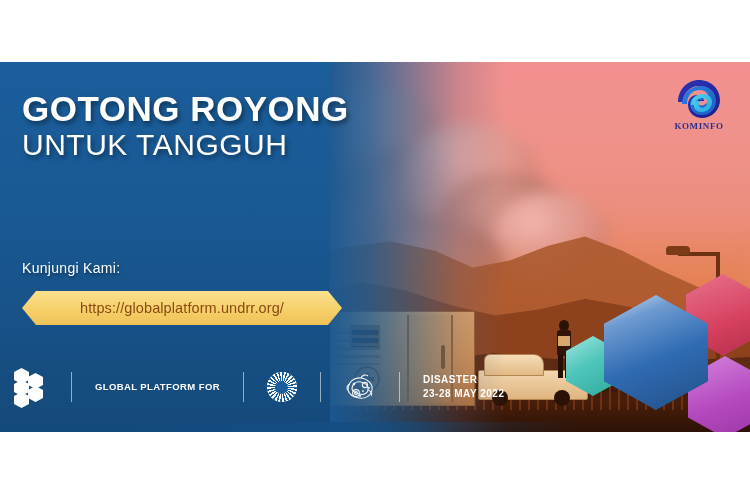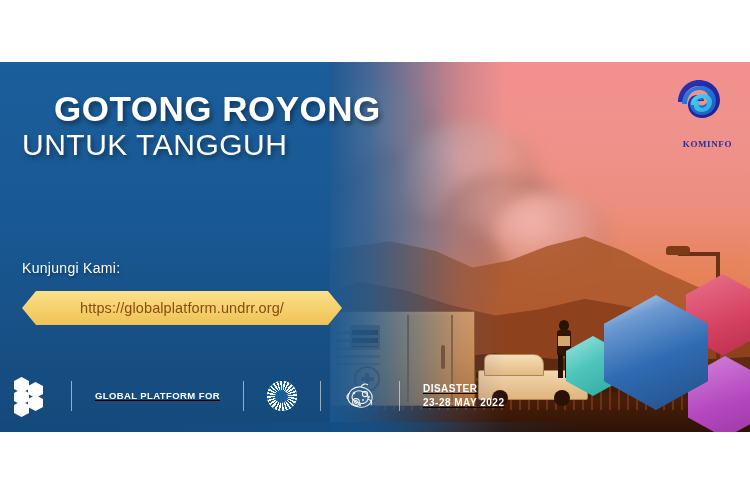--- a/index.html
+++ b/index.html
@@ -191,21 +191,21 @@
     background:linear-gradient(90deg,#13497c 0%, #144d82 42%, rgba(20,77,130,.25) 62%, rgba(20,77,130,0) 78%);
   }
 
   
   .headline{ position:absolute; left:22px; top:28px; width:420px; z-index:6; }
   .hl{
     color:#ffffff; letter-spacing:.5px; line-height:1.06;
     text-shadow:2px 3px 5px rgba(0,0,0,.45);
     white-space:nowrap;
   }
-  .hl1{ font-size:35px; font-weight:bold;margin-left:32px; }
+  .hl1{ font-size:35px; font-weight:bold; }
   .hl2{ font-size:30px; font-weight:300; margin-top:2px; }
   .hl3{ font-size:34px; font-weight:bold; margin-top:2px; }
 
   
   .visit-wrap{ position:absolute; left:22px; top:198px; width:320px; z-index:6; }
   .visit-label{
     color:#ffffff; font-size:14px; font-weight:500; letter-spacing:.3px;
     text-shadow:1px 2px 3px rgba(0,0,0,.4);
   }
   .url-chip{
@@ -215,22 +215,22 @@
     clip-path:polygon(0 50%, 14px 0, calc(100% - 14px) 0, 100% 50%, calc(100% - 14px) 100%, 14px 100%);
     box-shadow:0 3px 6px rgba(0,0,0,.35);
   }
   .url-text{
     color:#8a4a12; font-size:14.5px; font-weight:500; letter-spacing:.1px;
     text-decoration:none;
   }
 
   
   .logobar{
-    position:absolute; left:14px; bottom:13px; height:46px;
-    display:flex; align-items:center; gap:23px; z-index:7;text-decoration:underline;
+    position:absolute; left:14px; bottom:22px; height:46px;
+    display:flex; align-items:center; gap:23px; z-index:7;
   }
   .sep{ width:1px; height:30px; background:rgba(255,255,255,.55); }
 
   
   .gp-mark{ position:relative; width:34px; height:38px; }
   .gp-hex{
     position:absolute; width:15px; height:16px; background:#ffffff;
     clip-path:polygon(50% 0%,100% 25%,100% 75%,50% 100%,0% 75%,0% 25%);
   }
   .gp-hex.a{ left:0;  top:0; }
@@ -285,22 +285,22 @@
   .hex.purple{
     width:74px; height:82px; left:108px; bottom:-6px;
     background:linear-gradient(160deg,#d384dd 0%, #b549bf 55%, #9a36a4 100%);
     filter:drop-shadow(2px 3px 4px rgba(0,0,0,.4));
   }
 
   
   .kominfo{ position:absolute; right:18px; top:16px; width:66px; z-index:8; text-align:center; }
   .kominfo svg{ display:block; margin:0 auto; }
   .kominfo-word{
-    margin-top:19px; color:#2b2f8f; font-size:9px; font-weight:bold;
-    letter-spacing:.6px; font-family:"Liberation Serif", serif;text-align:right;
+    margin-top:1px; color:#2b2f8f; font-size:9px; font-weight:bold;
+    letter-spacing:.6px; font-family:"Liberation Serif", serif;
   }
 </style>
 </head>
 <body>
 
 <div id="page">
 
   <div class="banner">
 
     <div class="photo">

